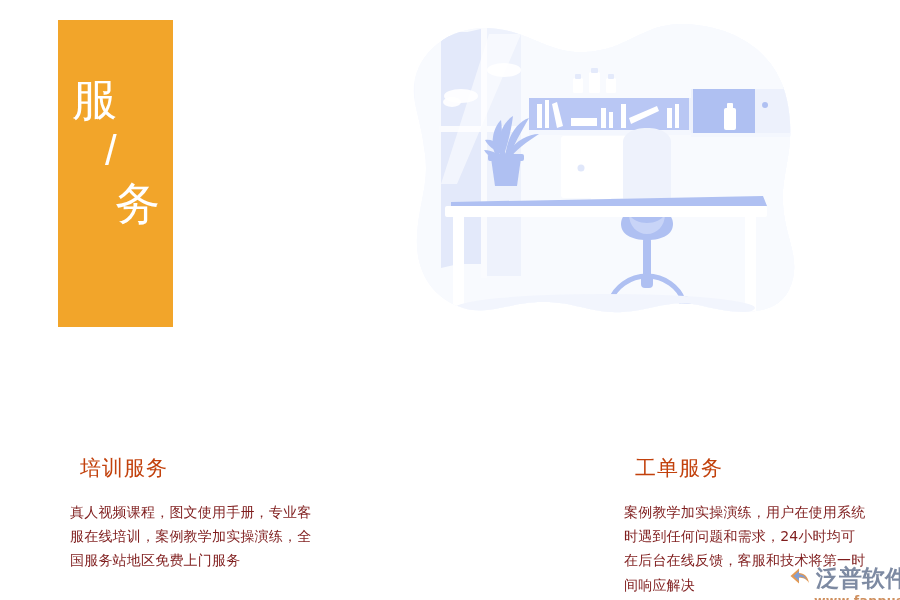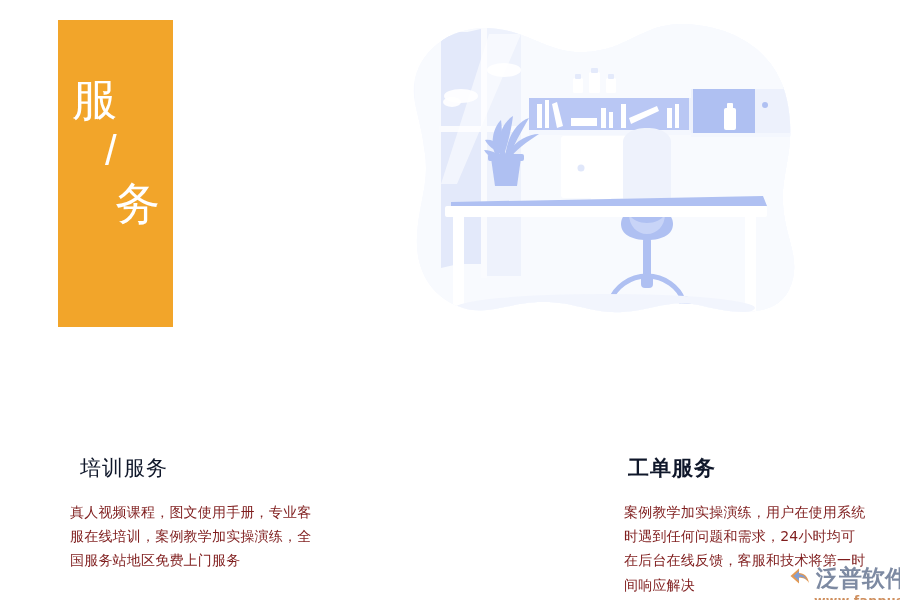--- a/index.html
+++ b/index.html
@@ -86,29 +86,29 @@
     top: 0;
     width: 270px;
   }
   .col-1 { left: 58px; }
   .col-2 { left: 342px; }
   .col-3 { left: 612px; }
 
   .col-title {
     font-family: "Liberation Serif", "DejaVu Serif", serif;
     font-size: 21px;
-    color: #0f172a;
+    color: #c2410c;
     letter-spacing: 1px;
     margin: 0 0 0 18px;
     line-height: 1.3;
     white-space: nowrap;
   }
   .col-1 .col-title { margin-left: 22px; }
   .col-2 .col-title { margin-left: 28px; }
-  .col-3 .col-title { margin-left: 16px; font-weight: bold; }
+  .col-3 .col-title { margin-left: 23px; }
 
   .col-body {
     margin-top: 18px;
     font-family: "DejaVu Sans", "Liberation Sans", sans-serif;
     font-size: 14px;
     line-height: 1.72;
     color: #7f1d1d;
     letter-spacing: 0.2px;
     width: 242px;
     margin-left: 12px;

